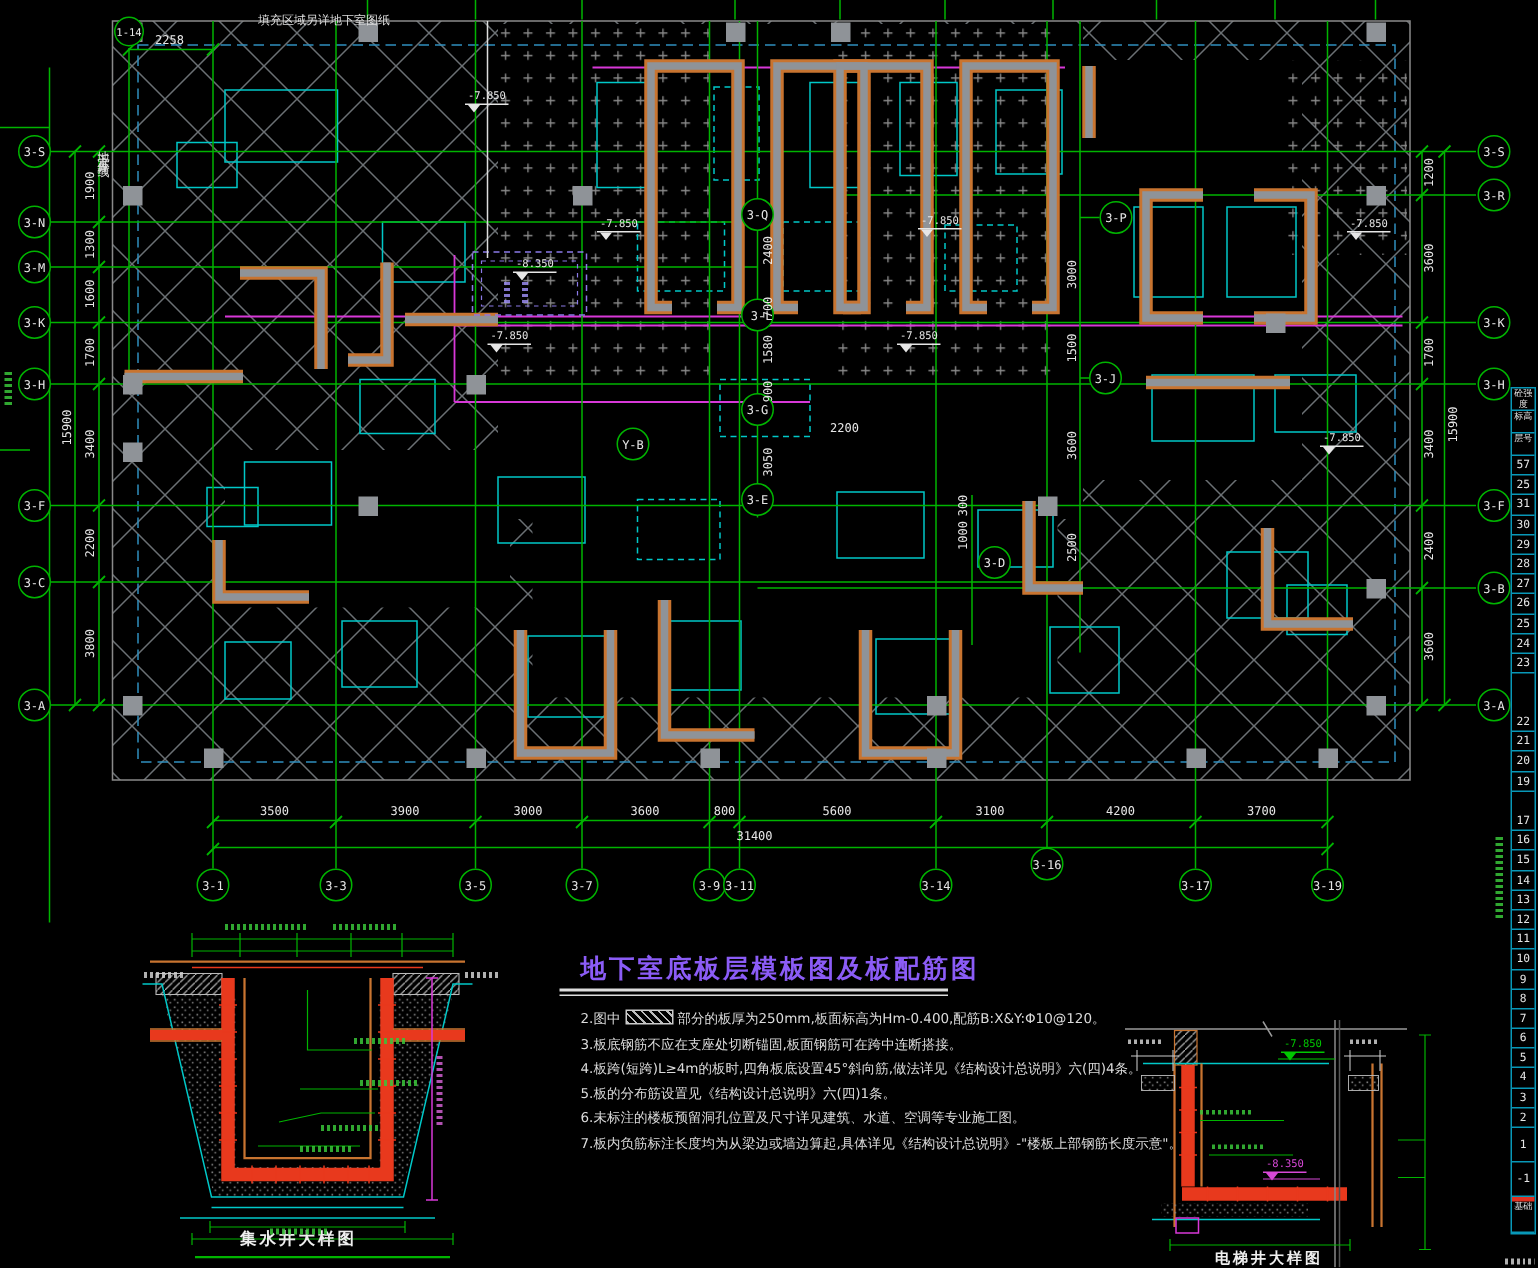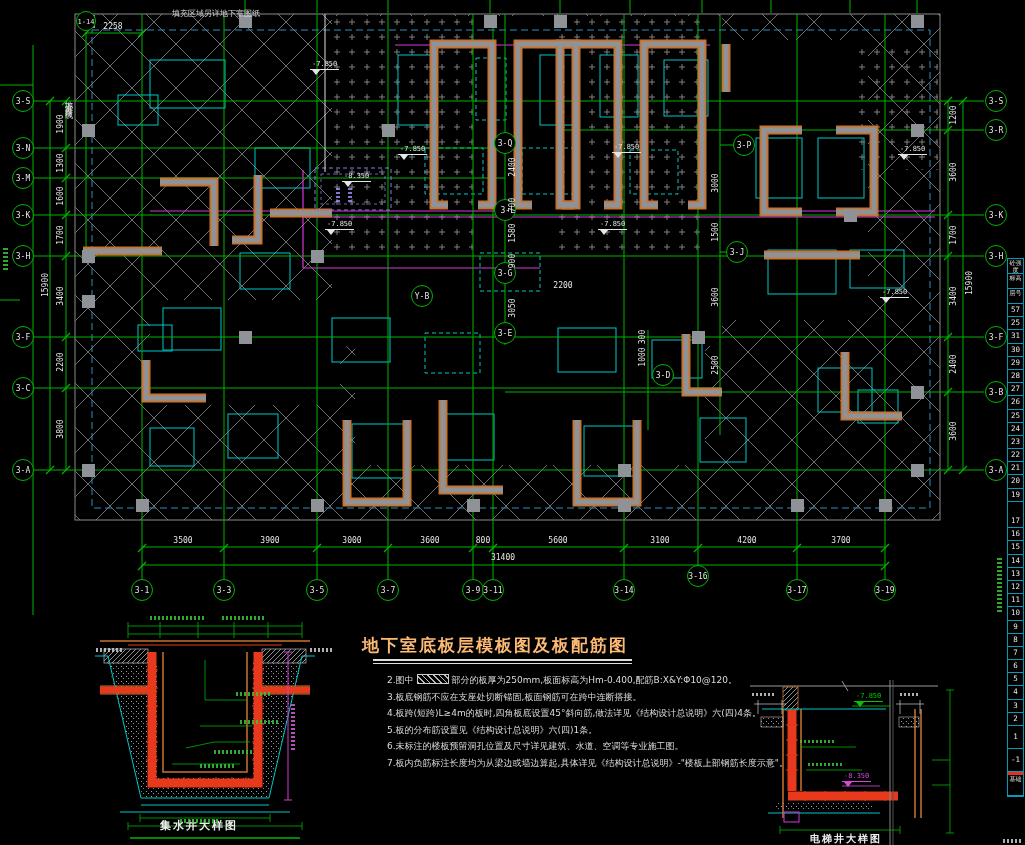--- a/index.html
+++ b/index.html
@@ -14,21 +14,21 @@
   
   .dim{position:absolute;color:#e6e6e6;font-size:8px;transform:translate(-50%,-100%);}
   .dimv{position:absolute;color:#e6e6e6;font-size:8px;transform:translate(-50%,-50%) rotate(-90deg);}
   
   .elev{position:absolute;font-size:7px;line-height:8px;}
   .elev .t{border-bottom:1px solid currentColor;padding:0 2px 1px 2px;display:inline-block;}
   .elev .tri{display:block;width:0;height:0;border-left:4px solid transparent;
              border-right:4px solid transparent;border-top:5px solid currentColor;margin-left:2px;}
   .ew{color:#e6e6e6;} .eg{color:#00c800;} .em{color:#d848d8;}
   
-  #title{position:absolute;left:362px;top:634px;color:#fdba74;font-size:17px;font-weight:bold;
+  #title{position:absolute;left:387px;top:634px;color:#8b5cf6;font-size:17px;font-weight:bold;
          letter-spacing:2px;font-family:"DejaVu Sans",sans-serif;}
   .tul{position:absolute;background:#ddd;}
   #notes{position:absolute;left:373px;top:672px;width:330px;color:#dcdcdc;font-size:9px;
          line-height:16.5px;font-family:"DejaVu Sans",sans-serif;}
   #notes .nl{white-space:nowrap;}
   #notes .ind{padding-left:14px;}
   .swatch{display:inline-block;width:30px;height:8px;border:1px solid #ccc;vertical-align:-1px;
           margin:0 3px;background:repeating-linear-gradient(45deg,#bbb 0 1px,transparent 1px 4px);}
   
   #topnote{position:absolute;color:#ddd;font-size:8px;font-family:"DejaVu Sans",sans-serif;}
@@ -401,21 +401,21 @@
       <div class="sc" style="height: 12.2px; line-height: 12.2px;">25</div>
       <div class="sc" style="height: 12.2px; line-height: 12.2px;">31</div>
       <div class="sc" style="height: 12.2px; line-height: 12.2px;">30</div>
       <div class="sc" style="height: 12.2px; line-height: 12.2px;">29</div>
       <div class="sc" style="height: 12.2px; line-height: 12.2px;">28</div>
       <div class="sc" style="height: 12.2px; line-height: 12.2px;">27</div>
       <div class="sc" style="height: 12.2px; line-height: 12.2px;">26</div>
       <div class="sc" style="height: 12.2px; line-height: 12.2px;">25</div>
       <div class="sc" style="height: 12.2px; line-height: 12.2px;">24</div>
       <div class="sc" style="height: 12.2px; line-height: 12.2px;">23</div>
-      <div class="sc" style="height: 12.2px; line-height: 12.2px;">22</div>
+      <div class="sc" style="height: 12.2px; line-height: 12.2px; margin-top: 26px;">22</div>
       <div class="sc" style="height: 12.2px; line-height: 12.2px;">21</div>
       <div class="sc" style="height: 12.2px; line-height: 12.2px;">20</div>
       <div class="sc" style="height: 12.2px; line-height: 12.2px;">19</div>
       <div class="sc" style="height: 12.2px; line-height: 12.2px; margin-left: 48px;">18</div>
       <div class="sc" style="height: 12.2px; line-height: 12.2px;">17</div>
       <div class="sc" style="height: 12.2px; line-height: 12.2px;">16</div>
       <div class="sc" style="height: 12.2px; line-height: 12.2px;">15</div>
       <div class="sc" style="height: 12.2px; line-height: 12.2px;">14</div>
       <div class="sc" style="height: 12.2px; line-height: 12.2px;">13</div>
       <div class="sc" style="height: 12.2px; line-height: 12.2px;">12</div>

